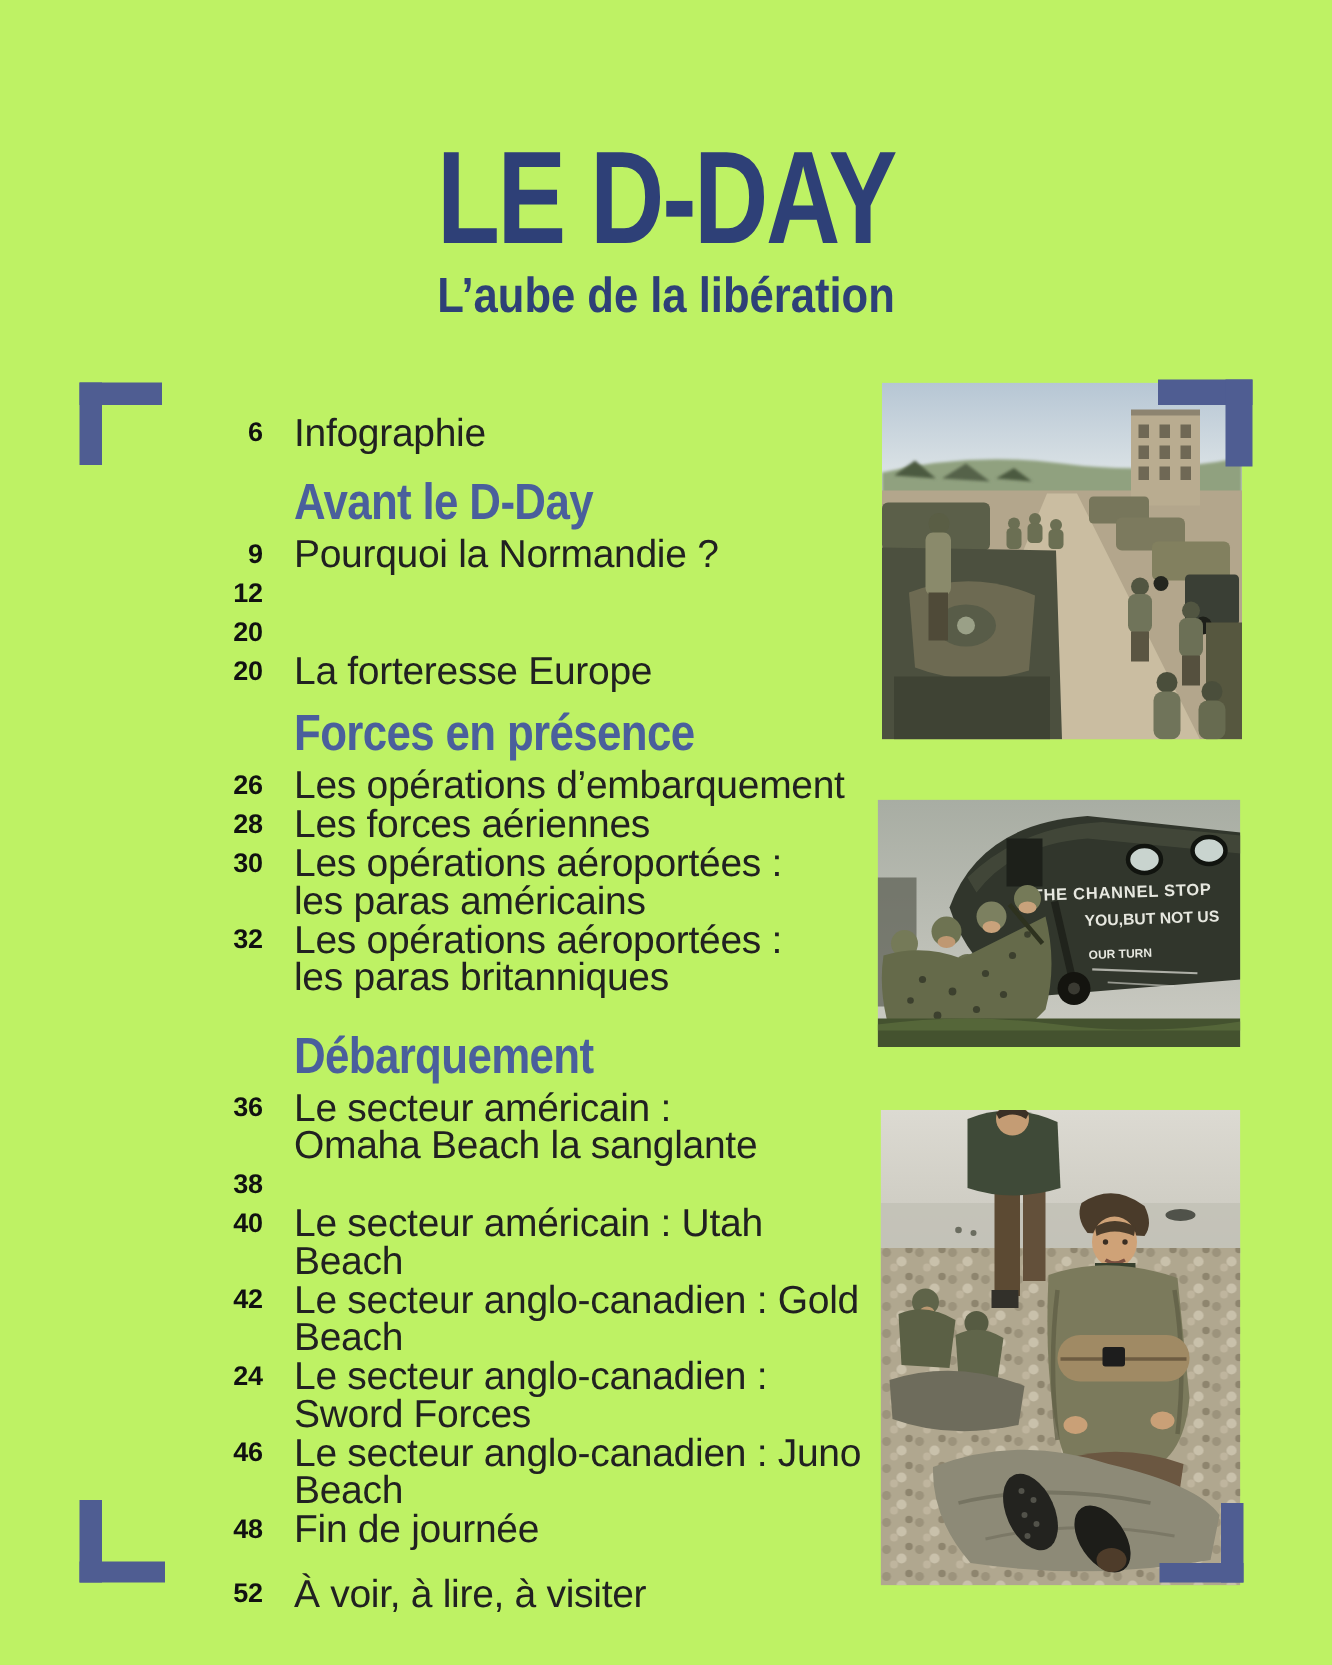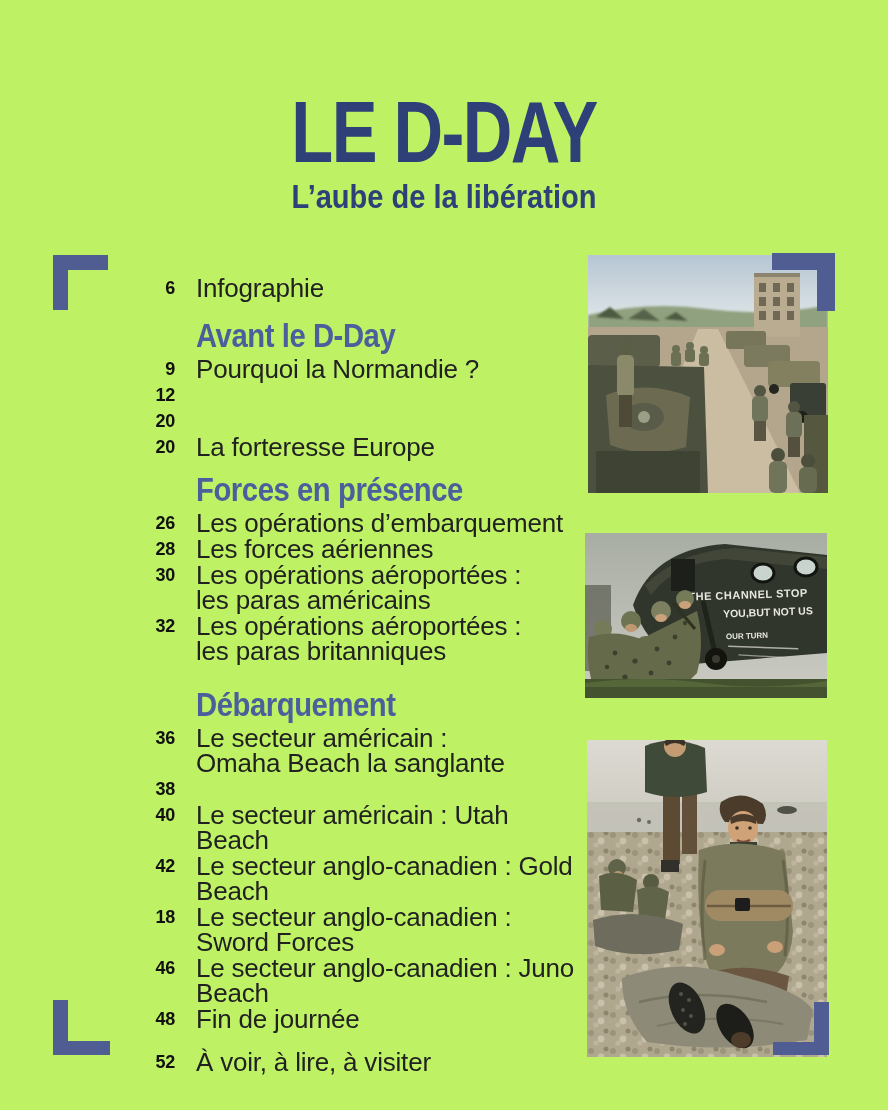--- a/index.html
+++ b/index.html
@@ -118,21 +118,21 @@
         </div>
         <div class="toc-row">
           <span class="toc-num">40</span>
           <span class="toc-text">Le secteur américain : Utah Beach</span>
         </div>
         <div class="toc-row">
           <span class="toc-num">42</span>
           <span class="toc-text">Le secteur anglo-canadien :  Gold Beach</span>
         </div>
         <div class="toc-row">
-          <span class="toc-num">18</span>
+          <span class="toc-num">24</span>
           <span class="toc-text">Le secteur anglo-canadien : Sword Forces</span>
         </div>
         <div class="toc-row">
           <span class="toc-num">46</span>
           <span class="toc-text">Le secteur anglo-canadien : Juno Beach</span>
         </div>
         <div class="toc-row">
           <span class="toc-num">48</span>
           <span class="toc-text">Fin de journée</span>
         </div>

